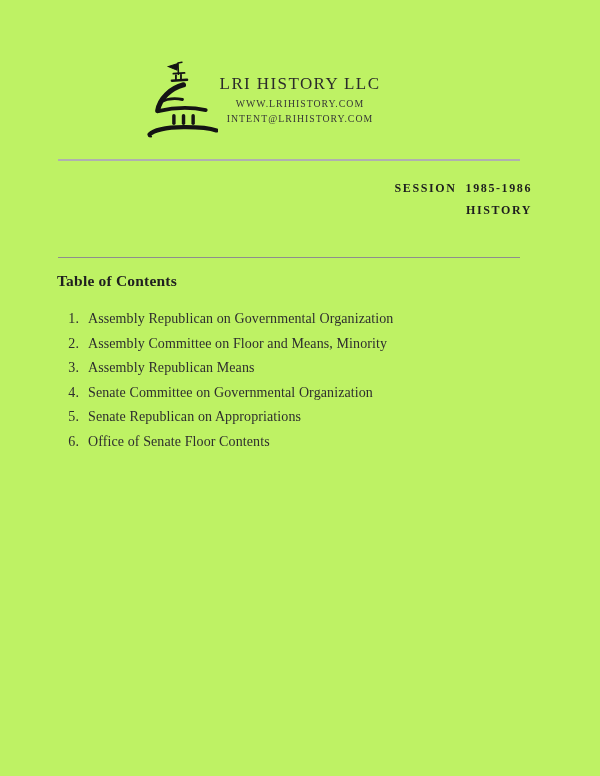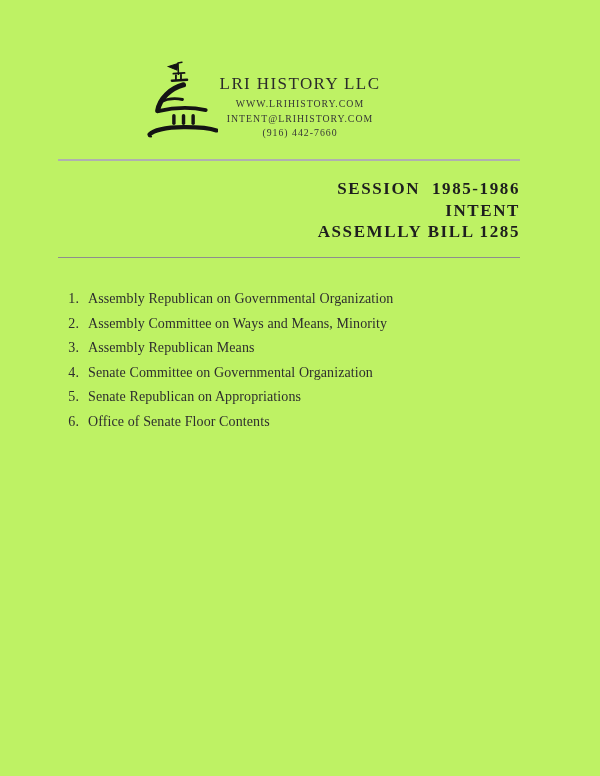--- a/index.html
+++ b/index.html
@@ -55,25 +55,25 @@
     margin: 0;
     padding: 0;
   }
   .rule-top { top: 159px; height: 2px; background: #b0b0b0; }
   .rule-bottom { top: 257px; height: 1px; background: #8e8e8e; }
 
   
   .case-block {
     position: absolute;
     top: 178px;
-    left: 0;
+    left: 12px;
     width: 520px;
     text-align: right;
     font-weight: 700;
-    font-size: 17px;
+    font-size: 12px;
     line-height: 21.5px;
     letter-spacing: 1.6px;
     color: #1e1e1e;
   }
   .case-line { white-space: pre; }
 
   
   .toc {
     position: absolute;
     left: 57px;
@@ -137,43 +137,42 @@
 
         <path d="M2.5,73.5 C6,69.5 18,66.5 36,66.3 C50,66.2 62,67.3 68.5,69.5" stroke-width="4.2"></path>
         <path d="M2.5,73.5 C1.2,74.6 1.6,75.6 4,75.6" stroke-width="2"></path>
       </g>
     </svg>
 
     <div class="lh-text">
       <div class="company">LRI HISTORY LLC</div>
       <div class="contact">WWW.LRIHISTORY.COM</div>
       <div class="contact">INTENT@LRIHISTORY.COM</div>
-      <div class="contact">(916) 442-7660</div>
     </div>
   </header>
 
   <hr class="rule rule-top">
 
   <section class="case-block">
     <div class="case-line">SESSION  1985-1986</div>
-    <div class="case-line">INTENT</div>
-    <div class="case-line">ASSEMLLY BILL 1285</div>
+    <div class="case-line">HISTORY</div>
   </section>
 
   <hr class="rule rule-bottom">
 
   <section class="toc">
+    <h2 class="toc-heading">Table of Contents</h2>
     <ol class="toc-list">
       <li class="toc-item">
         <span class="toc-num">1.</span>
         <span class="toc-label">Assembly Republican on Governmental Organization</span>
       </li>
       <li class="toc-item">
         <span class="toc-num">2.</span>
-        <span class="toc-label">Assembly Committee on Ways and Means, Minority</span>
+        <span class="toc-label">Assembly Committee on Floor and Means, Minority</span>
       </li>
       <li class="toc-item">
         <span class="toc-num">3.</span>
         <span class="toc-label">Assembly Republican Means</span>
       </li>
       <li class="toc-item">
         <span class="toc-num">4.</span>
         <span class="toc-label">Senate Committee on Governmental Organization</span>
       </li>
       <li class="toc-item">

